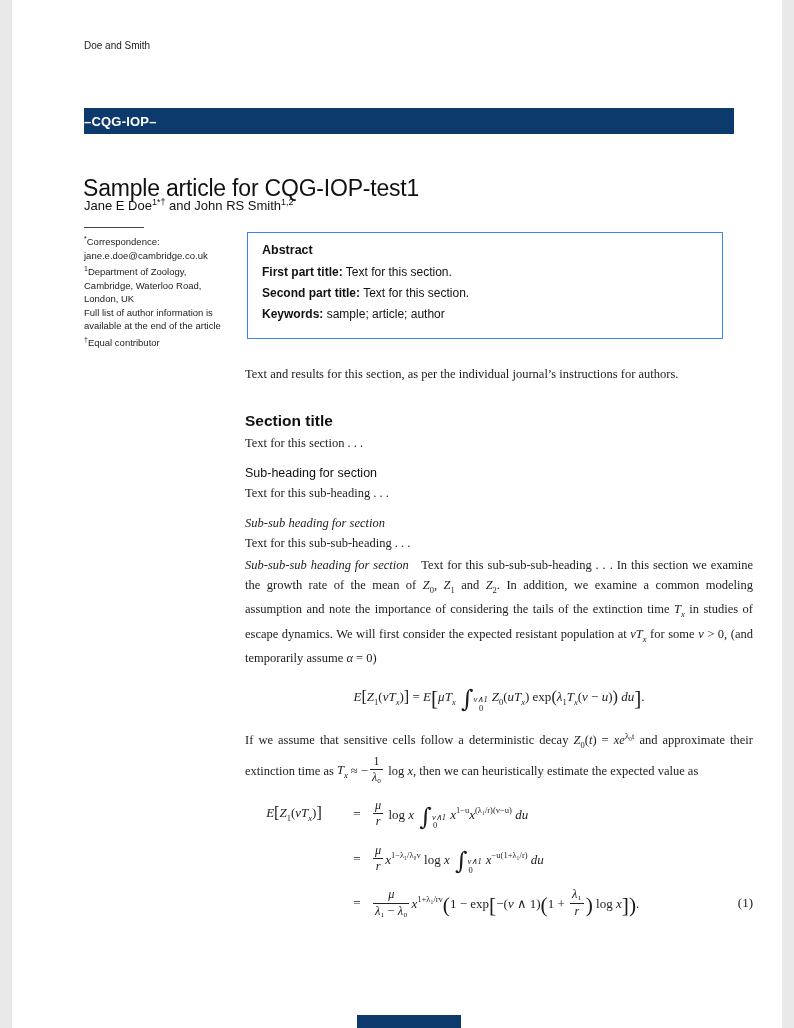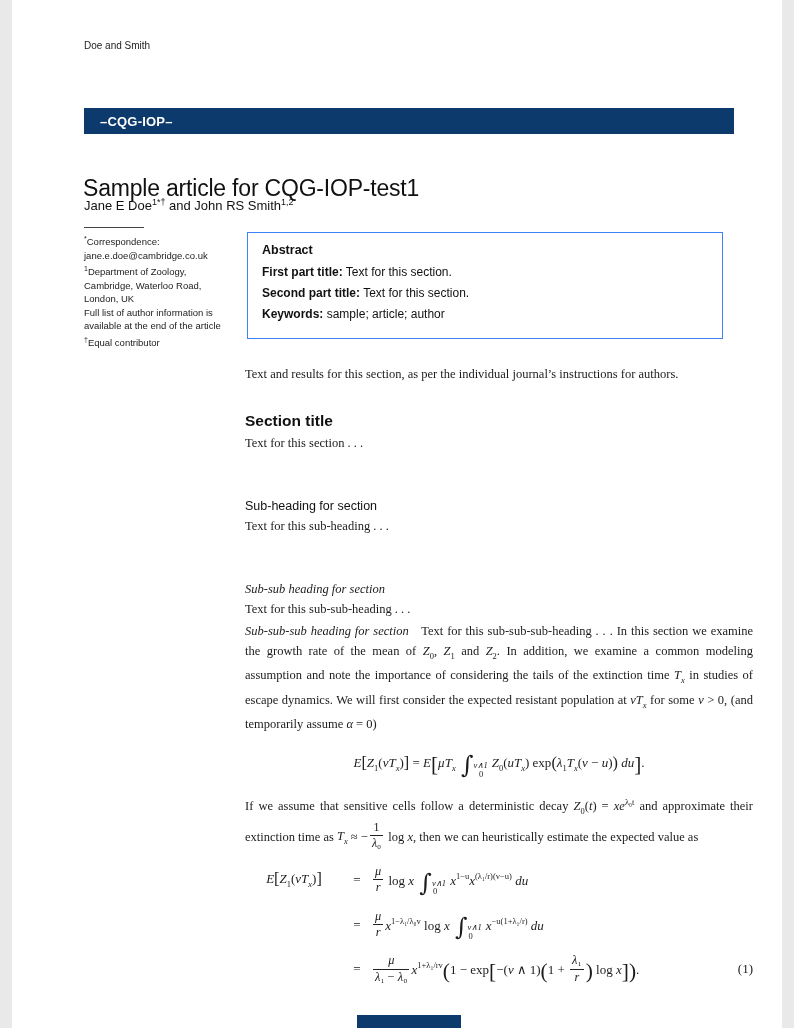--- a/index.html
+++ b/index.html
@@ -8,21 +8,21 @@
     position:relative; width:770px; height:1028px; margin:0 auto;
     background:#ffffff; color:#1b1b1b; overflow:hidden;
     font-family:"Liberation Serif", serif;
   }
   .running-head {
     position:absolute; left:72px; top:40px;
     font-family:"Liberation Sans", sans-serif; font-size:10px; color:#222;
   }
   .banner {
     position:absolute; left:72px; top:108px; width:650px; height:26px;
-    background:#0c3a6d; display:flex; align-items:center; padding-left:16px;
+    background:#0c3a6d; display:flex; align-items:center; padding-left:0;
   }
   .banner span {
     color:#ffffff; font-family:"Liberation Sans", sans-serif;
     font-size:13px; font-weight:bold; letter-spacing:.2px;
   }
   .title {
     position:absolute; left:71px; top:147px; width:660px;
     font-family:"Liberation Sans", sans-serif; font-weight:400;
     font-size:23px; letter-spacing:-0.2px; color:#111;margin-top:28px;
   }
@@ -52,21 +52,21 @@
   }
   h2.sec {
     font-family:"Liberation Sans", sans-serif; font-size:15.5px;
     font-weight:bold; color:#111; text-align:left; line-height:1.2;
   }
   h3.subsec {
     font-family:"Liberation Sans", sans-serif; font-size:12.5px;
     font-weight:500; color:#111; text-align:left; line-height:1.2;
   }
   h4.subsubsec { font-size:12.5px; font-weight:normal; font-style:italic; text-align:left; line-height:1.2; }
-  .mt28 { margin-top:28px; } .mt33 { margin-top:46px; }
+  .mt28 { margin-top:28px; } .mt33 { margin-top:13px; }
   .para { margin-top:2px; }
   
   .eq-display { margin:16px 0 14px 0; text-align:center; font-size:13px; line-height:normal; }
   sub { font-size:8.5px; } sup { font-size:8.5px; }
   .frac { display:inline-block; vertical-align:-0.55em; text-align:center; line-height:1.1; font-size:0.95em; margin:0 2px; }
   .frac .n { display:block; border-bottom:1px solid #222; padding:0 2px 1px 2px; }
   .frac .d { display:block; padding:1px 2px 0 2px; }
   .int { font-family:"DejaVu Serif", serif; font-size:24px; font-weight:300; vertical-align:-6px; line-height:1; margin-left:2px; }
   .ilim { display:inline-flex; flex-direction:column; justify-content:flex-end; height:28px; vertical-align:middle; font-size:8.5px; line-height:1; margin:0 4px 0 0; }
   .ilim .u { font-style:italic; } .ilim .l { padding-left:1px; }

